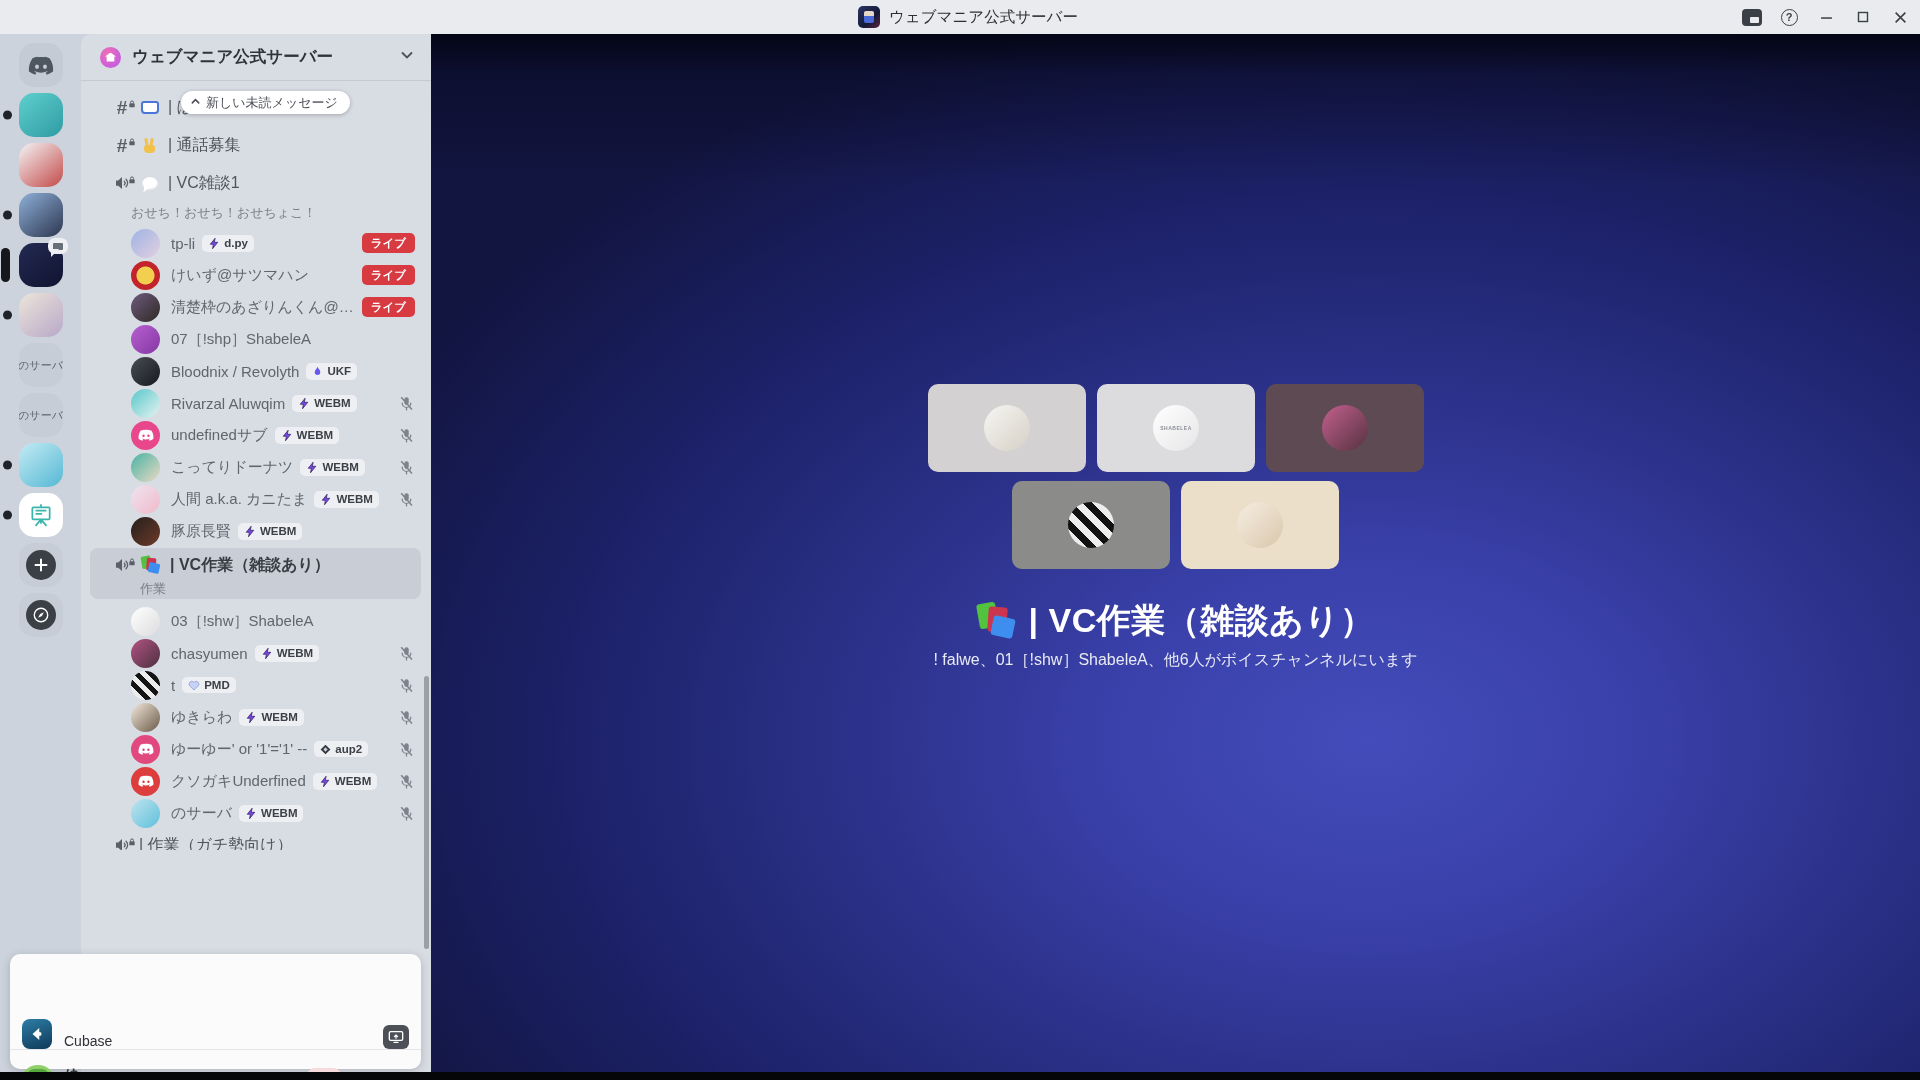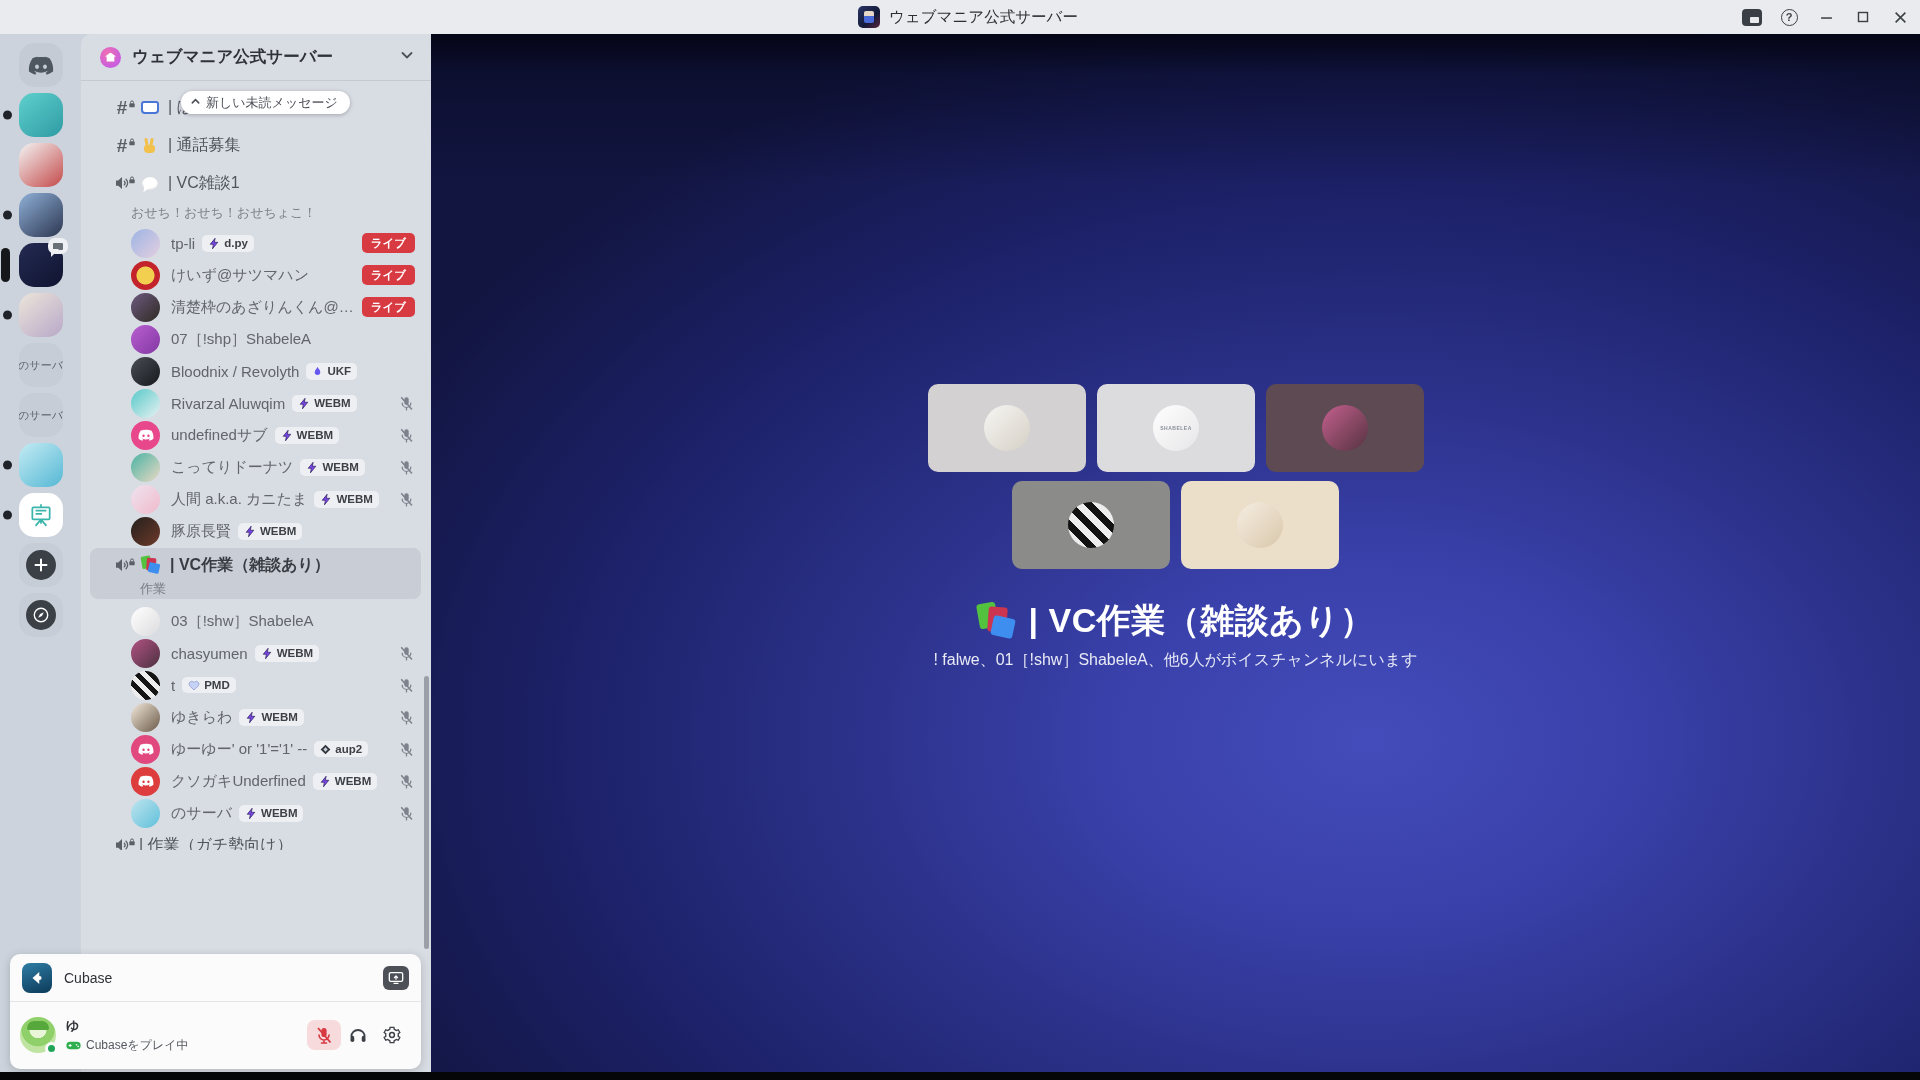--- a/index.html
+++ b/index.html
@@ -59,21 +59,21 @@
   .uname { font-size:15px; color:#62656d; white-space:nowrap; overflow:hidden; text-overflow:ellipsis; flex-shrink:1; }
   .badge { display:inline-flex; align-items:center; gap:4px; background:rgba(255,255,255,.55); border-radius:5px; padding:2px 6px; font-size:11.5px; font-weight:700; color:#3d4046; margin-left:7px; flex:none; }
   .live-pill { margin-left:auto; background:#d83a42; color:#fff; font-size:11.5px; font-weight:700; padding:2.5px 9px; border-radius:5px; flex:none; }
   .mic-off { margin-left:auto; color:#7d828c; flex:none; display:flex; }
   .scroll-thumb { position:absolute; right:2px; top:642px; width:5px; height:273px; border-radius:3px; background:rgba(55,60,70,.38); z-index:6; }
 
   .unread-pill { position:absolute; left:100px; top:57px; height:23px; display:flex; align-items:center; gap:5px; background:#fff; border-radius:12px; padding:0 12px 0 9px; font-size:13px; color:#4b4e55; box-shadow:0 1px 4px rgba(0,0,0,.25); cursor:pointer; z-index:7; }
 
   
   .float-card { position:absolute; left:10px; top:954px; width:411px; height:115px; background:#fbfbfc; border-radius:10px; box-shadow:0 2px 10px rgba(0,0,0,.18); z-index:10; }
-  .act-row { height:48px; display:flex; align-items:center; padding:0 12px 0 12px; border-bottom:1px solid #e4e5e9; }
+  .act-row { height:48px; display:flex; align-items:flex-end; padding:0 12px 0 12px; border-bottom:1px solid #e4e5e9;margin-top:48px; }
   .cubase-logo { width:30px; height:30px; border-radius:8px; background:linear-gradient(160deg,#2e7da6,#0d3a58); display:flex; align-items:center; justify-content:center; flex:none; }
   .act-name { margin-left:12px; font-size:14px; color:#2f3136; flex:1; }
   .share-btn { width:26px; height:24px; background:#4e5058; border-radius:6px; display:flex; align-items:center; justify-content:center; color:#fff; cursor:pointer; }
   .me-row { height:66px; display:flex; align-items:center; padding:0 12px 0 10px; }
   .me-avatar { width:36px; height:36px; border-radius:50%; background:radial-gradient(circle at 50% 35%,#e9f5d8 0 28%,#8fd06a 30% 55%,#bfe3a0 58%); position:relative; flex:none; }
   .me-avatar::before { content:""; position:absolute; left:7px; top:4px; width:22px; height:9px; border-radius:8px 8px 2px 2px; background:#57a83c; }
   .me-status-dot { position:absolute; right:-2px; bottom:-2px; width:13px; height:13px; border-radius:50%; background:#23a559; border:3px solid #fbfbfc; }
   .me-texts { margin-left:10px; flex:1; min-width:0; }
   .me-name { font-size:13px; font-weight:700; color:#313338; }
   .me-activity { display:flex; align-items:center; gap:5px; font-size:12px; color:#55585f; margin-top:2px; }

